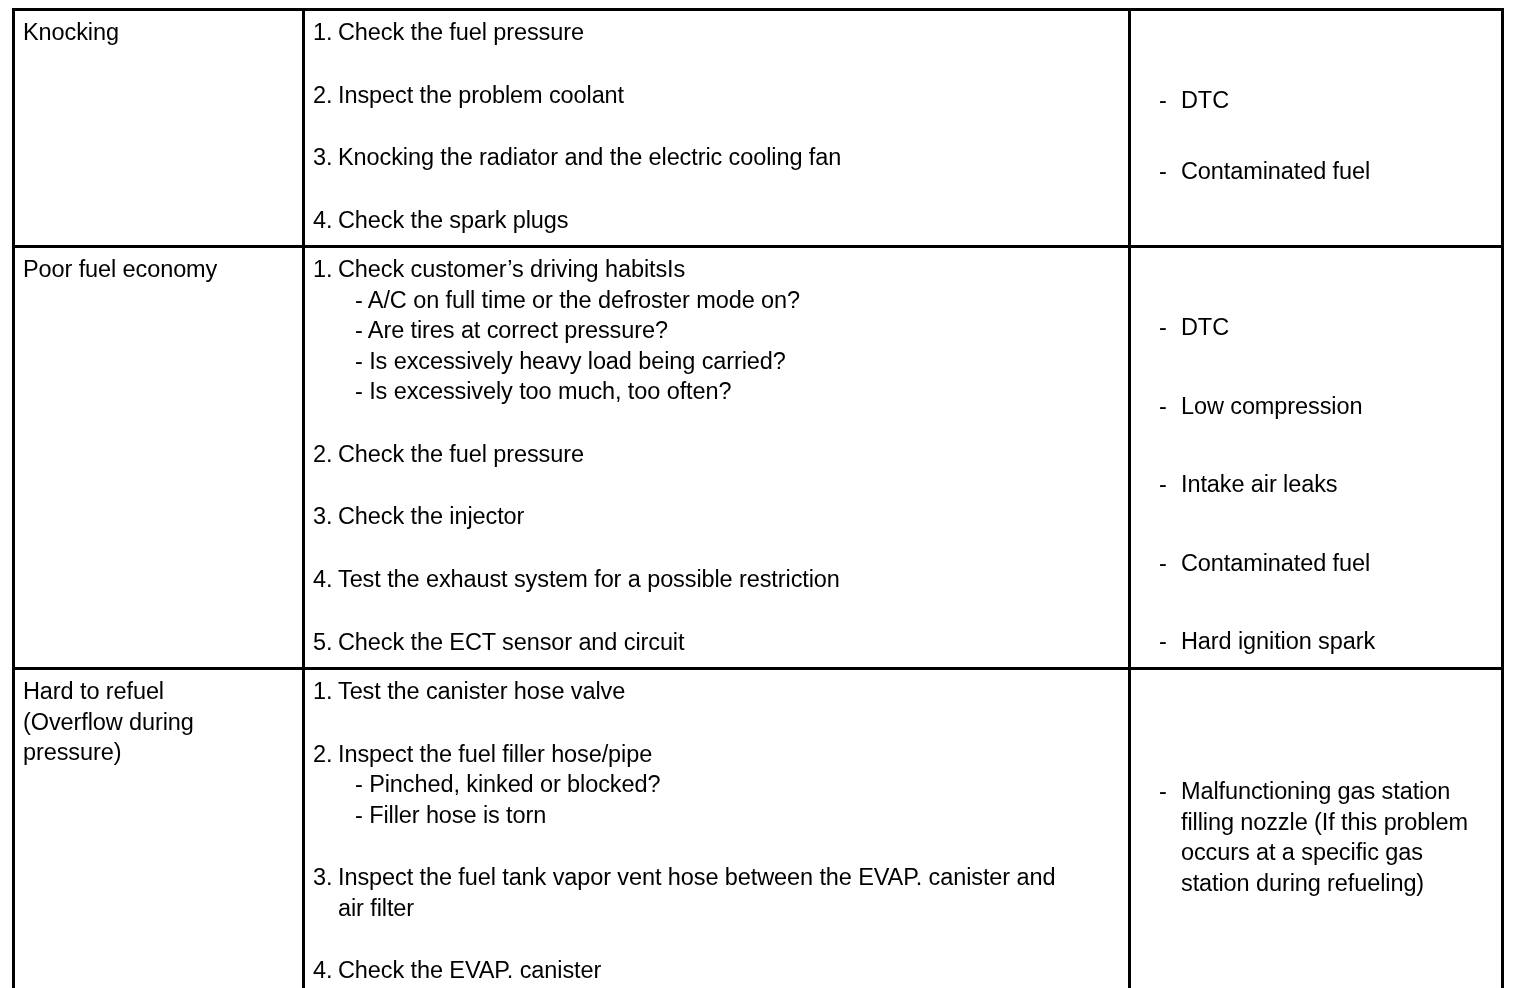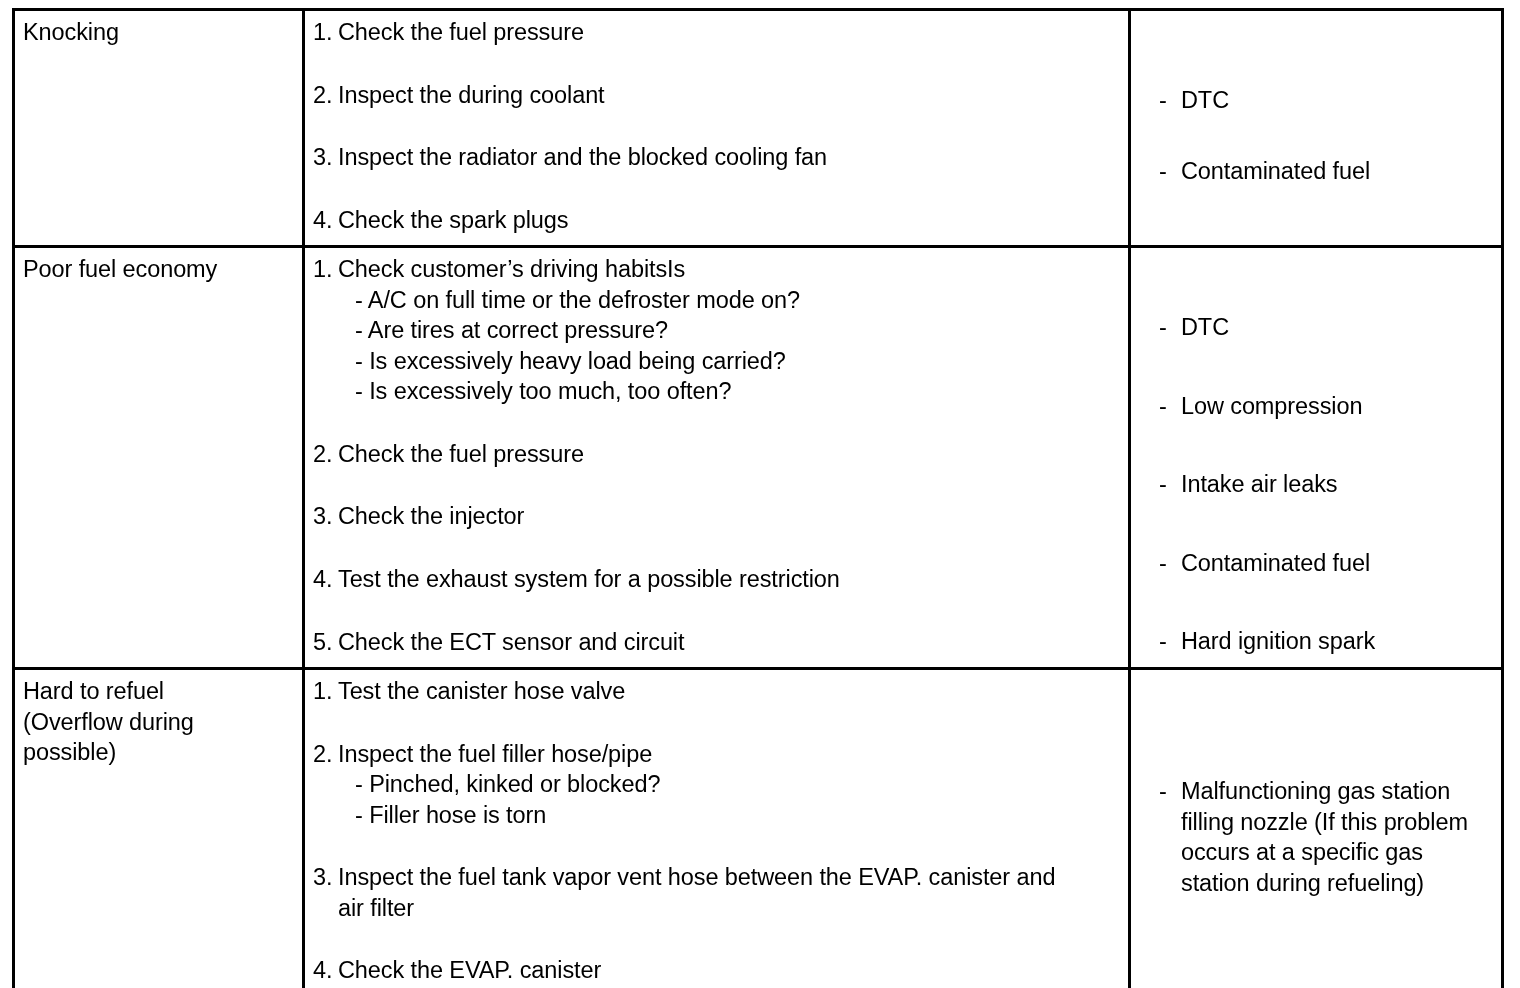--- a/index.html
+++ b/index.html
@@ -142,25 +142,25 @@
           </div>
         </td>
 
         <td>
           <div class="cell">
             <div class="step">
               <span class="num">1.</span><span class="txt">Check the fuel pressure</span>
             </div>
             <div class="gap-lg"></div>
             <div class="step">
-              <span class="num">2.</span><span class="txt">Inspect the during coolant</span>
-            </div>
-            <div class="gap-lg"></div>
-            <div class="step">
-              <span class="num">3.</span><span class="txt">Inspect the radiator and the blocked cooling fan</span>
+              <span class="num">2.</span><span class="txt">Inspect the problem coolant</span>
+            </div>
+            <div class="gap-lg"></div>
+            <div class="step">
+              <span class="num">3.</span><span class="txt">Knocking the radiator and the electric cooling fan</span>
             </div>
             <div class="gap-lg"></div>
             <div class="step">
               <span class="num">4.</span><span class="txt">Check the spark plugs</span>
             </div>
           </div>
         </td>
 
         <td>
           <div class="cell cause">
@@ -236,21 +236,21 @@
             </div>
           </div>
         </td>
       </tr>
 
       <tr class="row-3">
         <td>
           <div class="cell">
             <div class="symptom-line">Hard to refuel</div>
             <div class="symptom-line">(Overflow during</div>
-            <div class="symptom-line">possible)</div>
+            <div class="symptom-line">pressure)</div>
           </div>
         </td>
 
         <td>
           <div class="cell">
             <div class="step">
               <span class="num">1.</span><span class="txt">Test the canister hose valve</span>
             </div>
 
             <div class="gap-lg"></div>

